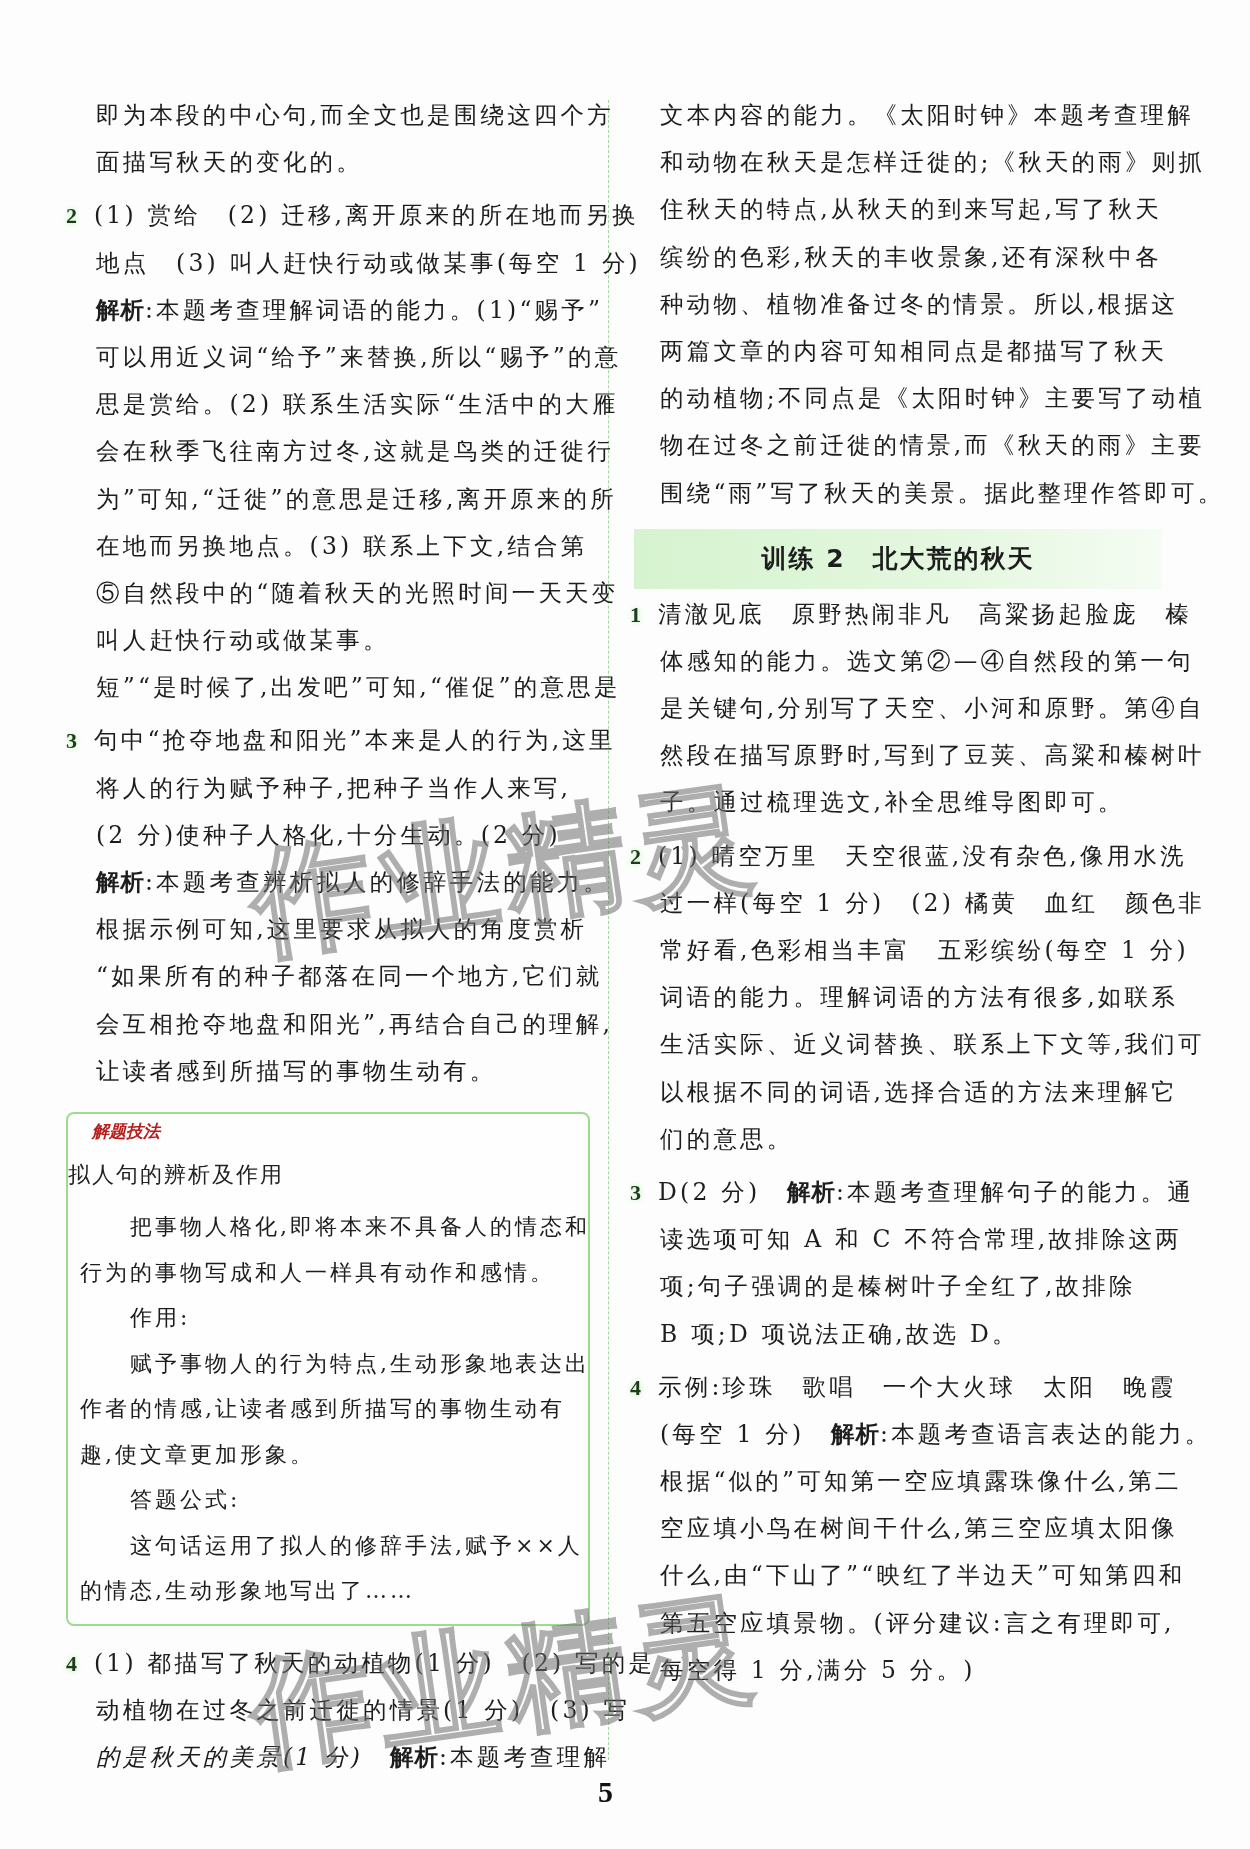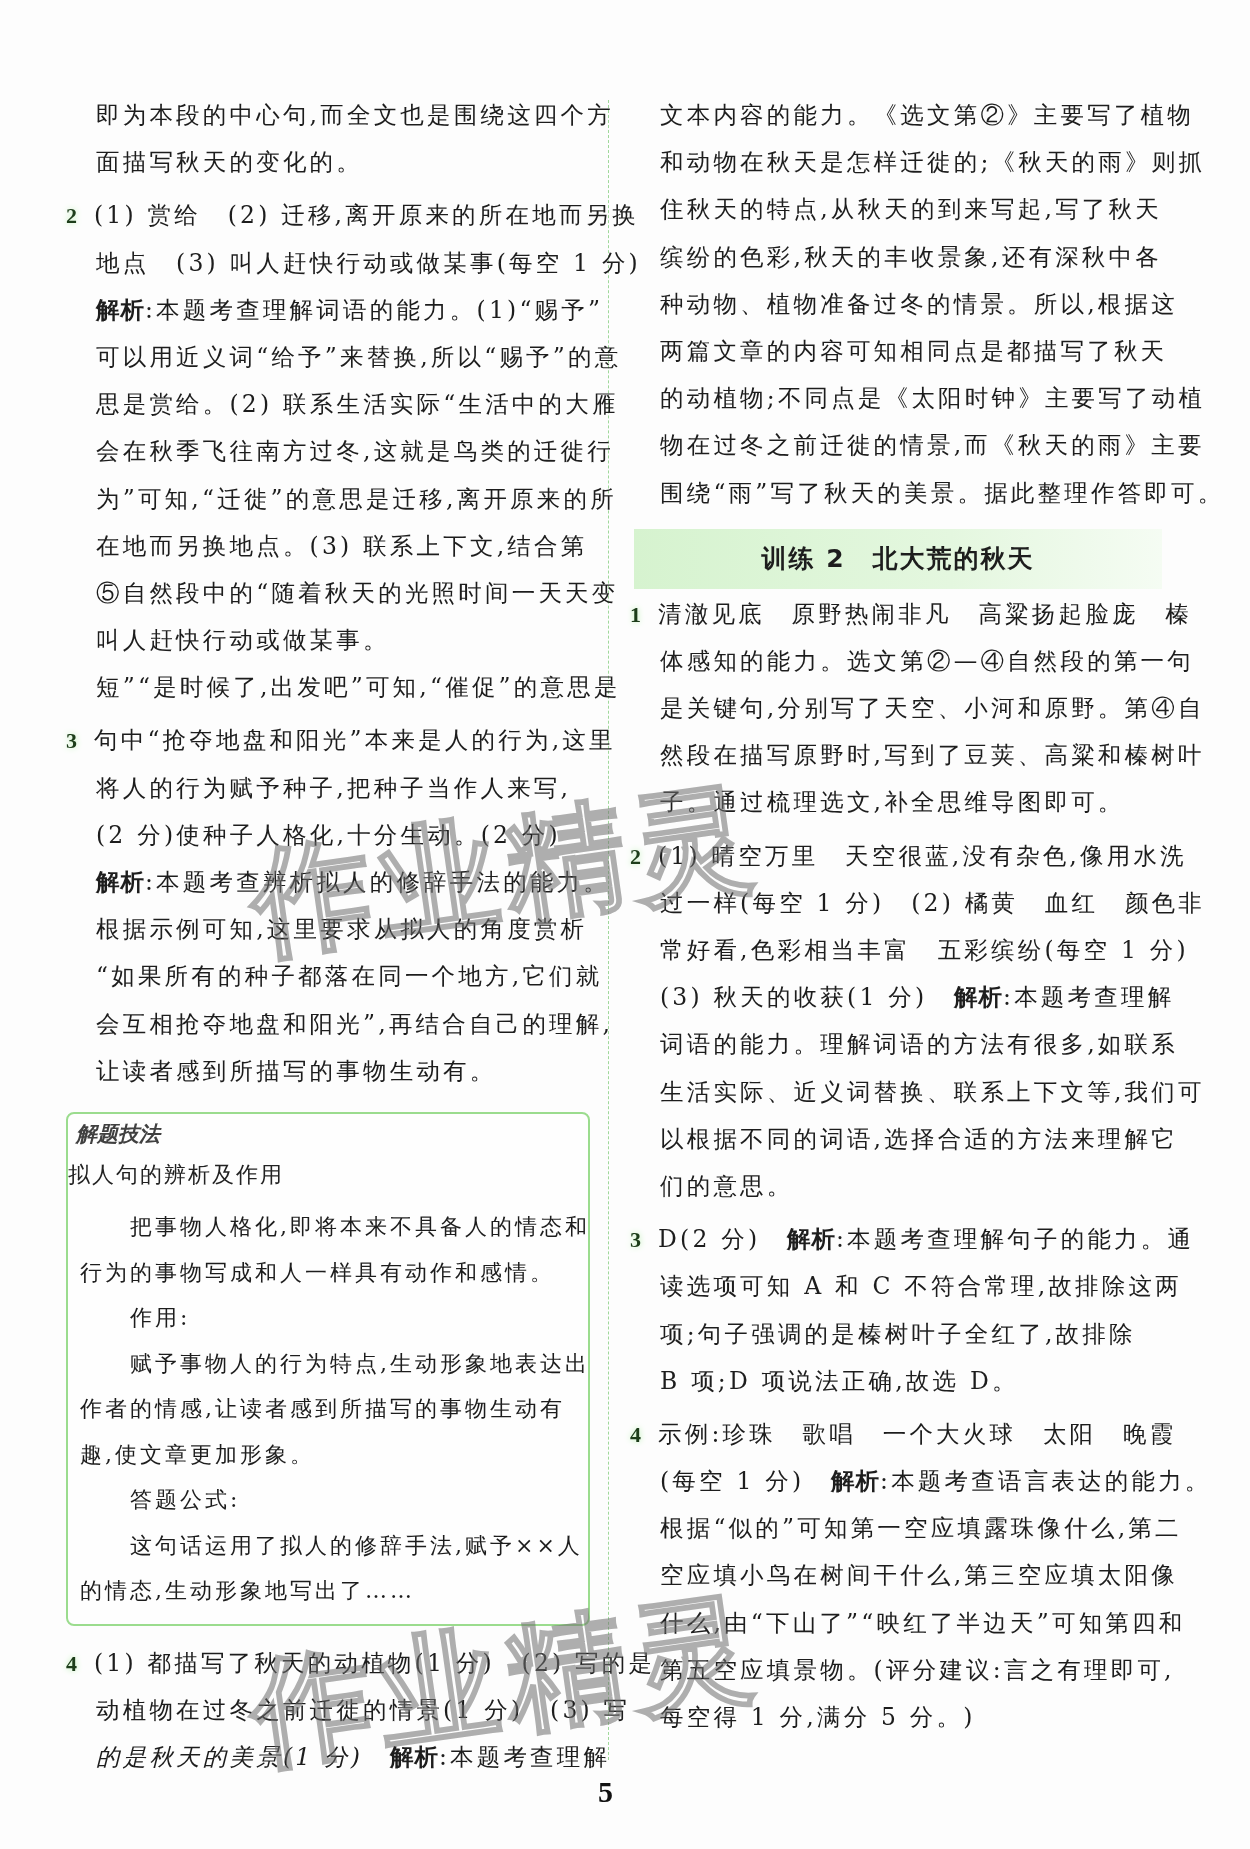--- a/index.html
+++ b/index.html
@@ -11,22 +11,22 @@
   .divider { position:absolute; left:608px; top:100px; height:1660px; border-left:1px dashed #9fd89a; }
   .line { font-size:23.5px; line-height:47.2px; height:47.2px; white-space:nowrap; letter-spacing:3.2px; }
   .indent { padding-left:28px; }
   .qnum { display:inline-block; width:28px; margin-left:-30px; font-family:"Liberation Serif", serif; font-weight:bold;
           font-size:22px; color:#1d3d1a; text-shadow:0 0 6px #b9efb0; letter-spacing:0; }
   .bold { font-family:"DejaVu Sans", sans-serif; font-weight:bold; letter-spacing:1px; }
   .italic { font-style:italic; }
   .para { margin-bottom:6px; }
   .tip-box { position:absolute; left:66px; top:1112px; width:520px; height:510px; border:2px solid #9bdc8e;
              border-radius:8px; background:#fefefe; }
-  .tip-label { position:absolute; left:8px; top:6px; font-family:"DejaVu Sans", sans-serif; font-style:italic; font-weight:bold;
-               font-size:21px; color:#404040; }
+  .tip-label { position:absolute; left:24px; top:6px; font-family:"DejaVu Sans", sans-serif; font-style:italic; font-weight:bold;
+               font-size:17px; color:#b91c1c; }
   .tip-title { position:absolute; top:46px; left:0; width:100%; text-align:left; font-family:"DejaVu Sans", sans-serif;
                font-size:22px; letter-spacing:2px; color:#222; }
   .tip-body { position:absolute; top:90px; left:12px; width:500px; }
   .tip-body .line { font-size:22px; line-height:45.5px; height:45.5px; letter-spacing:3px; }
   .section-banner { margin:12px 0 2px 2px; width:528px; height:60px;
                     background:linear-gradient(90deg,#d6f3cf 0%, #e4f7df 60%, #f5fcf3 100%);
                     display:flex; align-items:center; justify-content:center;
                     font-family:"DejaVu Sans", sans-serif; font-weight:bold; font-size:25px; letter-spacing:2px; color:#1d1d1d; }
   .watermark { position:absolute; font-family:"DejaVu Sans", sans-serif; font-weight:bold; font-size:120px;
                color:transparent; -webkit-text-stroke:2px rgba(110,110,110,0.55); transform:rotate(-8deg); letter-spacing:8px; pointer-events:none; }
@@ -88,21 +88,21 @@
 <div class="col col-left" style="top:1640px;">
   <div class="indent">
     <div class="line"><span class="qnum">4</span><span>(1) 都描写了秋天的动植物(1 分)　(2) 写的是</span></div>
     <div class="line">动植物在过冬之前迁徙的情景(1 分)　(3) 写</div>
     <div class="line"><span class="italic">的是秋天的美景(1 分)</span>　<span class="bold">解析</span><span>:本题考查理解</span></div>
   </div>
 </div>
 
 <div class="col col-right">
   <div class="para indent">
-    <div class="line">文本内容的能力。《选文第②》主要写了植物</div>
+    <div class="line">文本内容的能力。《太阳时钟》本题考查理解</div>
     <div class="line">和动物在秋天是怎样迁徙的;《秋天的雨》则抓</div>
     <div class="line">住秋天的特点,从秋天的到来写起,写了秋天</div>
     <div class="line">缤纷的色彩,秋天的丰收景象,还有深秋中各</div>
     <div class="line">种动物、植物准备过冬的情景。所以,根据这</div>
     <div class="line">两篇文章的内容可知相同点是都描写了秋天</div>
     <div class="line">的动植物;不同点是《太阳时钟》主要写了动植</div>
     <div class="line">物在过冬之前迁徙的情景,而《秋天的雨》主要</div>
     <div class="line">围绕“雨”写了秋天的美景。据此整理作答即可。</div>
   </div>
 
@@ -113,21 +113,20 @@
     <div class="line">体感知的能力。选文第②—④自然段的第一句</div>
     <div class="line">是关键句,分别写了天空、小河和原野。第④自</div>
     <div class="line">然段在描写原野时,写到了豆荚、高粱和榛树叶</div>
     <div class="line">子。通过梳理选文,补全思维导图即可。</div>
   </div>
 
   <div class="para indent">
     <div class="line"><span class="qnum">2</span><span>(1) 晴空万里　天空很蓝,没有杂色,像用水洗</span></div>
     <div class="line">过一样(每空 1 分)　(2) 橘黄　血红　颜色非</div>
     <div class="line">常好看,色彩相当丰富　五彩缤纷(每空 1 分)</div>
-    <div class="line"><span>(3) 秋天的收获(1 分)　</span><span class="bold">解析</span><span>:本题考查理解</span></div>
     <div class="line">词语的能力。理解词语的方法有很多,如联系</div>
     <div class="line">生活实际、近义词替换、联系上下文等,我们可</div>
     <div class="line">以根据不同的词语,选择合适的方法来理解它</div>
     <div class="line">们的意思。</div>
   </div>
 
   <div class="para indent">
     <div class="line"><span class="qnum">3</span><span>D(2 分)　</span><span class="bold">解析</span><span>:本题考查理解句子的能力。通</span></div>
     <div class="line">读选项可知 A 和 C 不符合常理,故排除这两</div>
     <div class="line">项;句子强调的是榛树叶子全红了,故排除</div>

